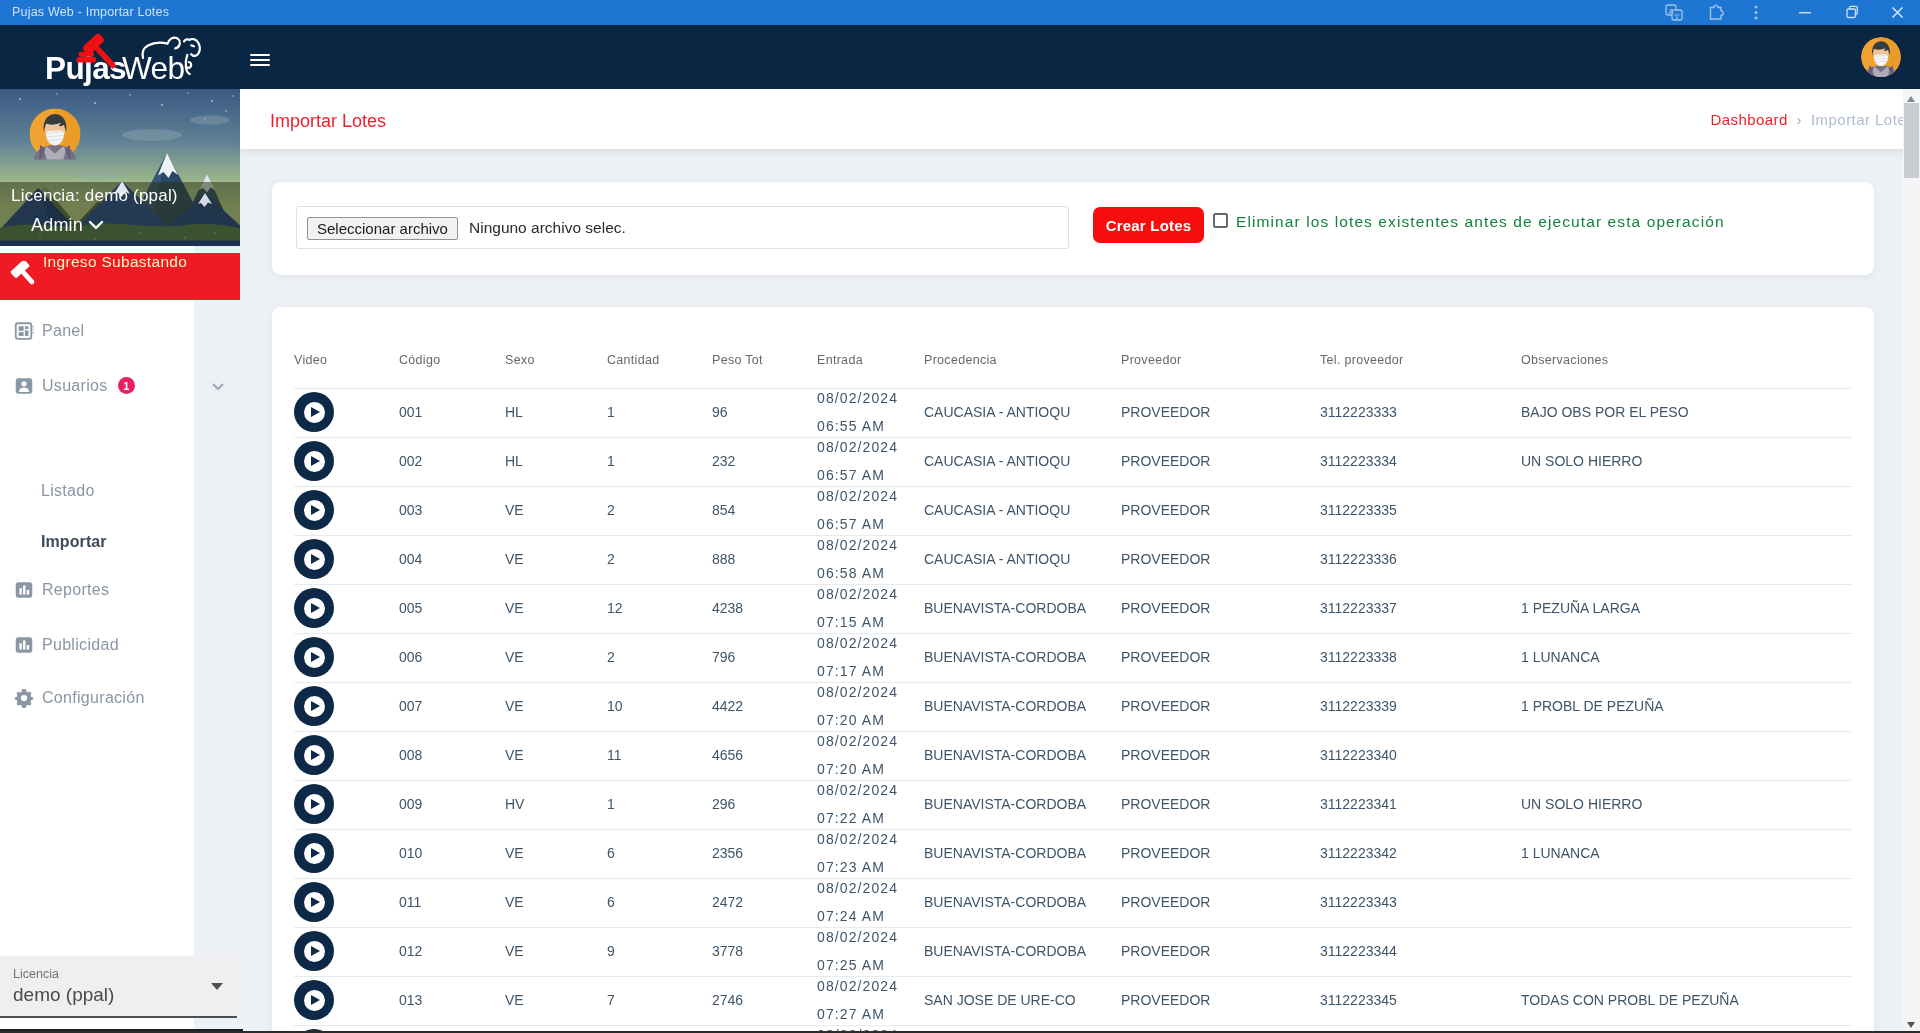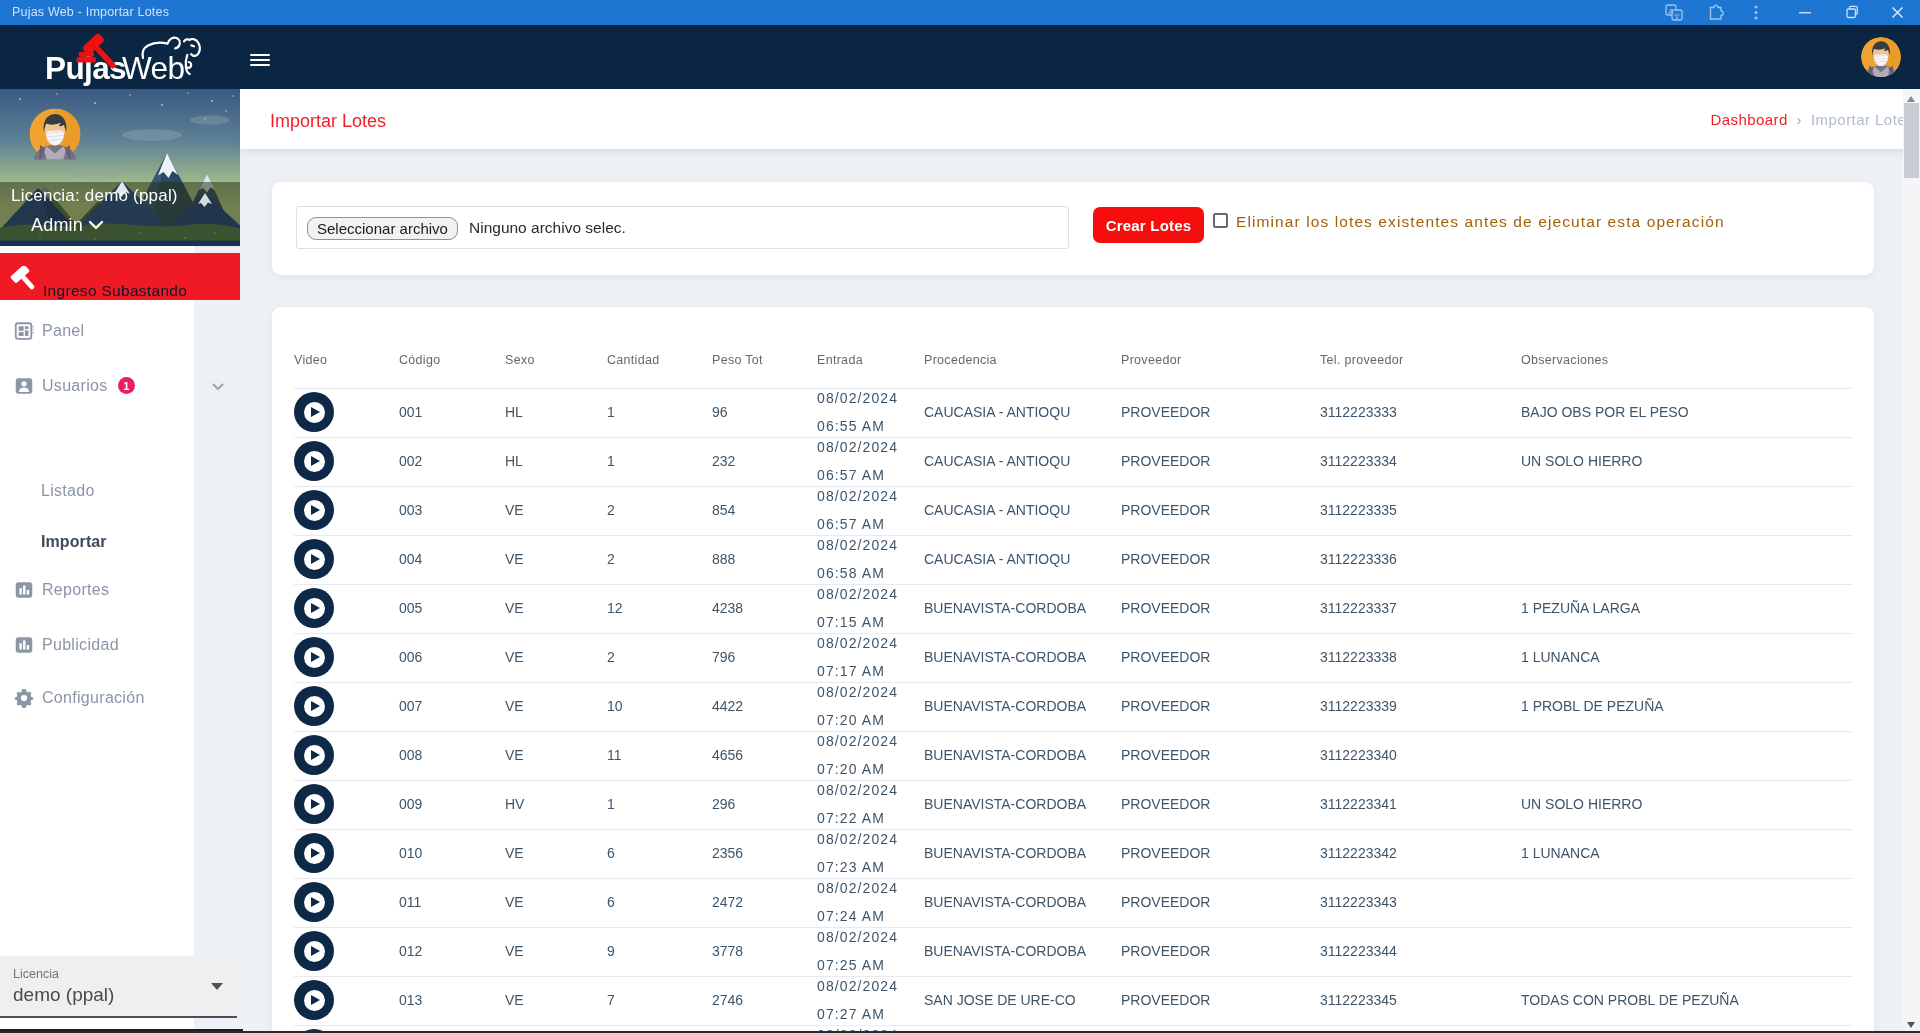--- a/index.html
+++ b/index.html
@@ -10,21 +10,21 @@
 .tbi{position:absolute;top:0;height:25px;display:flex;align-items:center;justify-content:center}
 
 #navbar{position:absolute;left:0;top:25px;width:1920px;height:64px;background:#0a2642;box-shadow:0 2px 4px rgba(0,0,0,.25)}
 #burger{position:absolute;left:250px;top:29px;width:20px}
 #burger span{display:block;height:2px;background:#fff;margin-bottom:2.8px;border-radius:1px}
 #navatar{position:absolute;left:1861px;top:12px;width:40px;height:40px;border-radius:50%;overflow:hidden}
 
 #sidebar{position:absolute;left:0;top:89px;width:194px;height:944px;background:#fff}
 #profile{position:absolute;left:0;top:0;width:240px;height:157px;overflow:hidden}
 .ptxt{position:absolute;color:#fff;z-index:3}
-#redbar{position:absolute;left:0;top:164px;width:240px;height:47px;background:#ef1a23;color:#0f172a;display:flex;align-items:flex-end}
+#redbar{position:absolute;left:0;top:164px;width:240px;height:47px;background:#ef1a23;color:#fef9c3;display:flex;align-items:flex-start}
 #redbar .txt{font-size:15.5px;letter-spacing:.3px;margin-left:4px}
 .mi{position:absolute;left:0;width:240px;height:55px;display:flex;align-items:center;color:#8b95a5;font-size:16px;letter-spacing:.3px}
 .mi .ic{position:absolute;left:13px;width:22px;height:22px}
 .mi .lbl{position:absolute;left:42px}
 .mi .chev{position:absolute;left:212px}
 .sub{position:absolute;left:41px;height:50px;display:flex;align-items:center;color:#8b95a5;font-size:16px;letter-spacing:.3px}
 #license{position:absolute;left:0px;top:867px;width:237px;height:60px;background:#efefef}
 #license .l1{position:absolute;left:13px;top:11px;font-size:12.5px;color:#747474}
 #license .l2{position:absolute;left:13px;top:28px;font-size:19px;color:#4a4a4a}
 #license .car{position:absolute;left:211px;top:27px;width:0;height:0;border-left:6px solid transparent;border-right:6px solid transparent;border-top:7px solid #4d5156}
@@ -32,25 +32,25 @@
 #blackbar{position:absolute;left:0;top:940px;width:243px;height:4px;background:#1c1d1f}
 
 #pagehead{position:absolute;left:240px;top:89px;width:1704px;height:60px;background:#fff;box-shadow:0 3px 6px rgba(90,100,120,.12)}
 #pagehead h1{position:absolute;left:30px;top:22px;font-size:18px;font-weight:normal;color:#f01e28;letter-spacing:0}
 #bread{position:absolute;right:30px;top:22px;font-size:15px;letter-spacing:.45px}
 #bread .a{color:#f01e28}
 #bread .s{color:#9aa7b5;margin:0 9px;font-size:14px}
 #bread .c{color:#aebccb}
 #card1{position:absolute;left:272px;top:182px;width:1602px;height:93px;background:#fff;border-radius:9px;box-shadow:0 2px 6px rgba(120,130,150,.10)}
 #filebox{position:absolute;left:24px;top:24px;width:773px;height:43px;border:1px solid #dcdfe3;border-radius:3px;background:#fff}
-#filebtn{position:absolute;left:10px;top:10px;height:23px;padding:0 9px;background:#f2f2f2;border:1px solid #929292;border-radius:9px;font-size:15px;color:#1b1b1b;display:flex;align-items:center}
+#filebtn{position:absolute;left:10px;top:10px;height:23px;padding:0 9px;background:#f2f2f2;border:1px solid #929292;border-radius:2px;font-size:15px;color:#1b1b1b;display:flex;align-items:center}
 #filetxt{position:absolute;left:172px;top:12px;font-size:15.5px;color:#2a2a2a}
 #crear{position:absolute;left:821px;top:25px;width:111px;height:36px;background:#f60d0d;border-radius:7px;color:#fff;font-size:15px;font-weight:bold;display:flex;align-items:center;justify-content:center;letter-spacing:.2px}
 #chk{position:absolute;left:941px;top:31px;width:15px;height:15px;border:2.2px solid #65676c;border-radius:2.5px;background:#fff}
-#chklbl{position:absolute;left:964px;top:31px;font-size:15.5px;color:#a16207;letter-spacing:1.1px}
+#chklbl{position:absolute;left:964px;top:31px;font-size:15.5px;color:#15803d;letter-spacing:1.1px}
 #card2{position:absolute;left:272px;top:307px;width:1602px;height:726px;background:#fff;border-radius:9px 9px 0 0;box-shadow:0 2px 6px rgba(120,130,150,.10);overflow:hidden}
 #table{position:absolute;left:-272px;top:-307px;width:1617px;height:1033px}
 .th{position:absolute;top:352.5px;font-size:12.5px;color:#67666e;letter-spacing:.3px}
 .sep{position:absolute;left:294px;width:1558px;height:1px;background:#e7eaef}
 .td{position:absolute;font-size:14px;color:#3e5569;letter-spacing:0;white-space:nowrap}
 .td.ent{line-height:27.5px;letter-spacing:1.1px}
 .play{position:absolute;width:40px;height:40px;border-radius:50%;background:#0e2947;display:flex;align-items:center;justify-content:center}
 .play::before{content:"";position:absolute;width:21px;height:21px;border-radius:50%;background:#fff}
 .play .tri{position:absolute;left:16.5px;top:14.5px;width:0;height:0;border-left:9px solid #0e2947;border-top:5.5px solid transparent;border-bottom:5.5px solid transparent;z-index:2}
 

